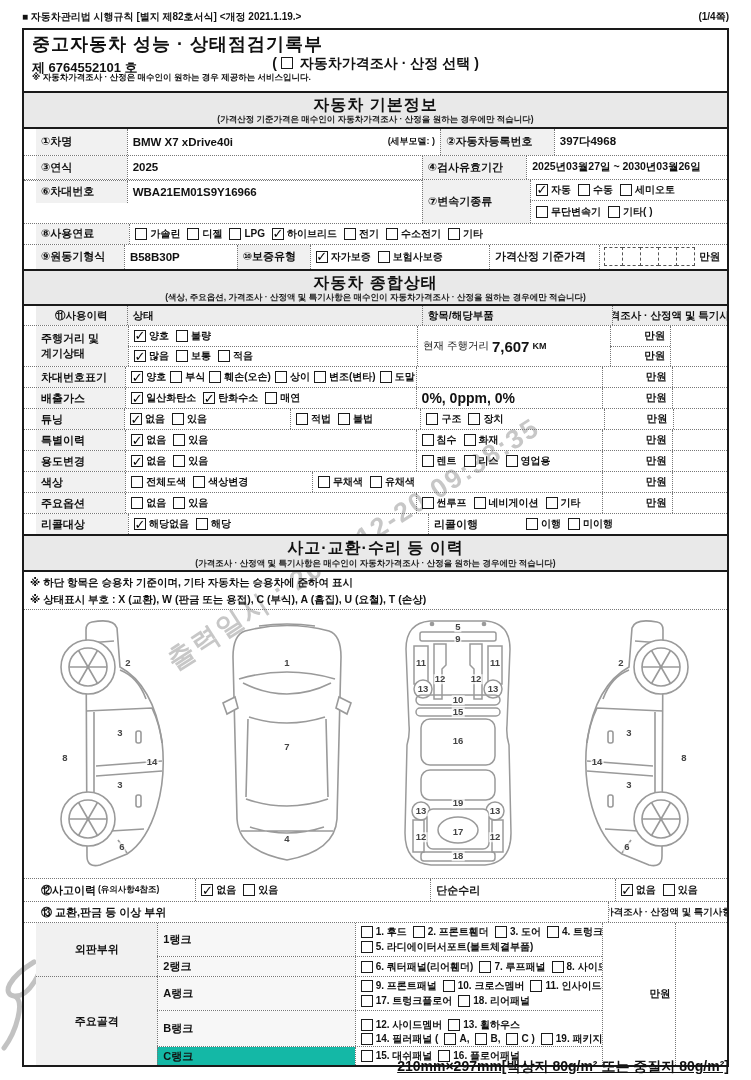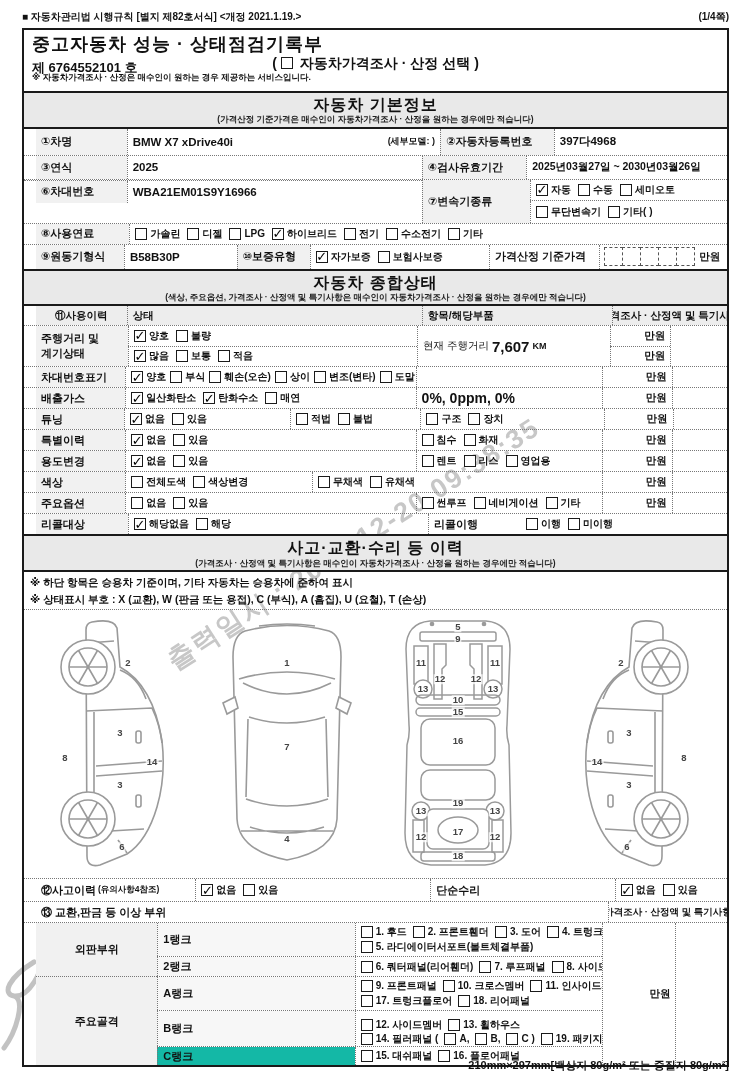--- a/index.html
+++ b/index.html
@@ -39,21 +39,21 @@
   .big{font-size:15px;font-weight:bold;margin:0 3px;}
   .sml{font-size:9px;font-weight:bold;}
   
   .diagrow{display:flex;justify-content:space-between;padding:5px 26px 4px 24px;height:259px;}
   .diag{position:relative;width:140px;height:256px;flex:none;}
   .diag svg{position:absolute;left:0;top:0;}
   .dnum{position:absolute;transform:translate(-50%,-50%);font-size:9.5px;font-weight:bold;color:#444;background:rgba(255,255,255,.75);padding:0 1px;line-height:1;}
   
   .wm{position:absolute;left:160px;top:648px;transform:rotate(-33deg);transform-origin:0 0;font-size:27px;font-weight:bold;color:#9a9a9a;opacity:.55;letter-spacing:2px;pointer-events:none;white-space:nowrap;}
   .scribble{position:absolute;left:0;top:948px;pointer-events:none;}
-  .footer{position:absolute;right:22px;top:1058px;font-size:11px;font-weight:bold;}
+  .footer{position:absolute;right:22px;top:1058px;font-size:14px;font-weight:bold;text-decoration:underline;}
   .notes{padding:2px 6px;font-size:10.5px;font-weight:bold;line-height:1.6;}
   .itemline{display:flex;align-items:center;gap:6px;line-height:1;}
   .stack{display:flex;flex-direction:column;}
 </style>
 </head>
 <body>
 
 <div class="page">
 
   <div class="wm">출력일시 : 2025-12-20 09:38:35</div>

